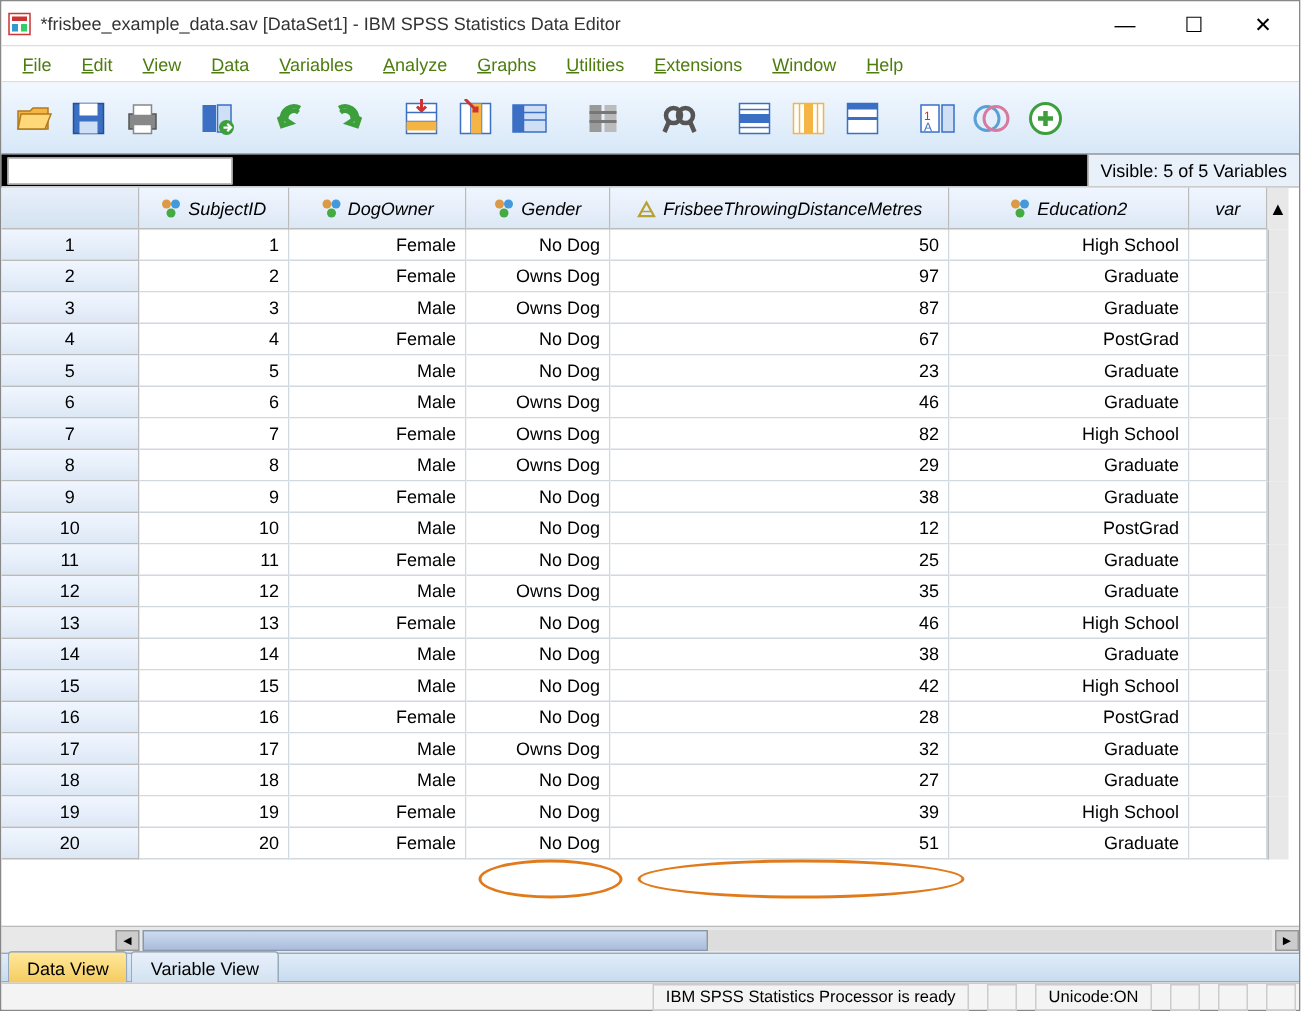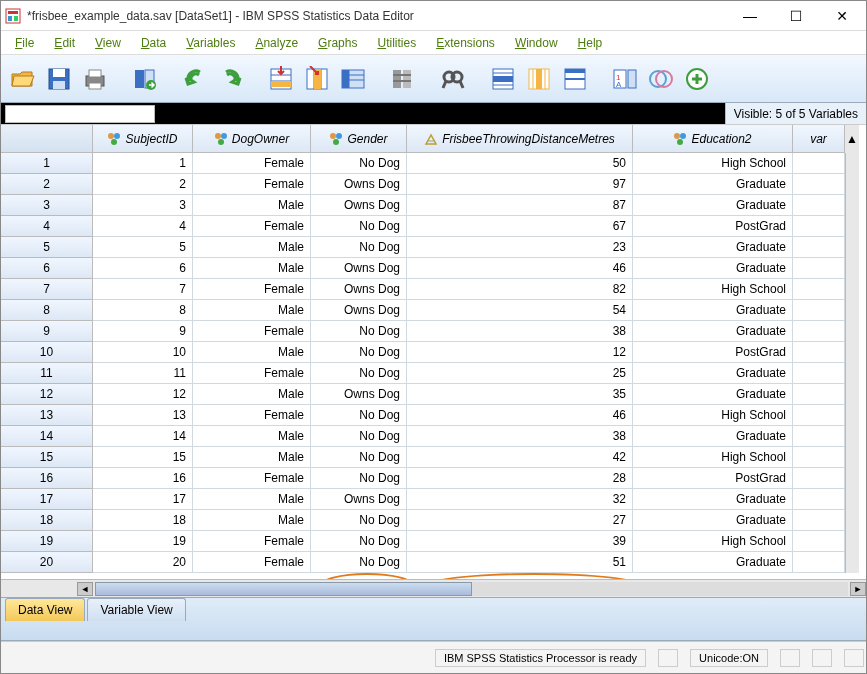--- a/index.html
+++ b/index.html
@@ -28,24 +28,24 @@
 .hdr .nomicon { width: 14px; height: 14px; margin-right: 4px; }
 .rowhdr { background: linear-gradient(#f0f6ff,#dde8f5); border: 1px solid #bbb; border-top:none; border-left:none; height: 21px; display: flex; align-items: center; justify-content: center; font-size: 12px; }
 .cell { border: 1px solid #d0d8e0; border-top: none; border-left: none; height: 21px; display: flex; align-items: center; justify-content: flex-end; padding: 0 6px; font-size: 12px; color: #000; background: #fff; }
 .scrollv { background: #e8e8e8; border-left: 1px solid #bbb; }
 .annot-wrap { position: absolute; pointer-events: none; }
 .ellipse { position: absolute; border: 2px solid #e07a1a; border-radius: 50%; }
 .hscroll { height: 18px; background: #e8e8e8; border-top: 1px solid #bbb; display: flex; align-items: center; }
 .hscroll .track { flex: 1; height: 14px; background: #ddd; position: relative; margin: 0 18px 0 94px; }
 .hscroll .thumb { position: absolute; left: 0; width: 50%; height: 100%; background: linear-gradient(#cde,#abd); border: 1px solid #89a; }
 .hscroll .arrow { width: 16px; height: 14px; background: #ccc; border: 1px solid #999; position: absolute; display:flex; align-items:center; justify-content:center; font-size:9px; }
-.tabs { height: 44px; background: linear-gradient(#e0ecf8,#c8dcf0); display: flex; align-items: flex-start; padding: 0 4px; border-top: 1px solid #9ab; border-bottom: 1px solid #9ab; }
+.tabs { height: 20px; background: linear-gradient(#e0ecf8,#c8dcf0); display: flex; align-items: center; padding: 0 4px; border-top: 1px solid #9ab; border-bottom: 1px solid #9ab; }
 .tab { padding: 4px 12px; font-size: 12px; border: 1px solid #9ab; border-bottom: none; background: linear-gradient(#e8f0fa,#d0e0f0); margin-right: 2px; border-radius: 3px 3px 0 0; }
 .tab.active { background: linear-gradient(#ffe89a,#f4c85a); }
-.status { height: 32px; background: #f4f4f4; border-top: 1px solid #ccc; display: flex; align-items: center; font-size: 11px; gap: 10px; }
+.status { height: 18px; background: #f4f4f4; border-top: 1px solid #ccc; display: flex; align-items: center; font-size: 11px; gap: 10px; }
 .status .sitem { border: 1px solid #ccc; height: 18px; padding: 0 8px; display:flex; align-items:center; margin-right: 2px; }
 .status .flex { flex: 1; }
 </style>
 </head>
 <body>
 
 <div class="window">
 
   <div class="titlebar">
     <span class="icon">
@@ -411,21 +411,21 @@
         <div class="cell">
           <span>8</span>
         </div>
         <div class="cell">
           <span>Male</span>
         </div>
         <div class="cell">
           <span>Owns Dog</span>
         </div>
         <div class="cell">
-          <span>54</span>
+          <span>29</span>
         </div>
         <div class="cell">
           <span>Graduate</span>
         </div>
         <div class="cell"></div>
         <div class="scrollv"></div>
         <div class="rowhdr">
           <span>9</span>
         </div>
         <div class="cell">

